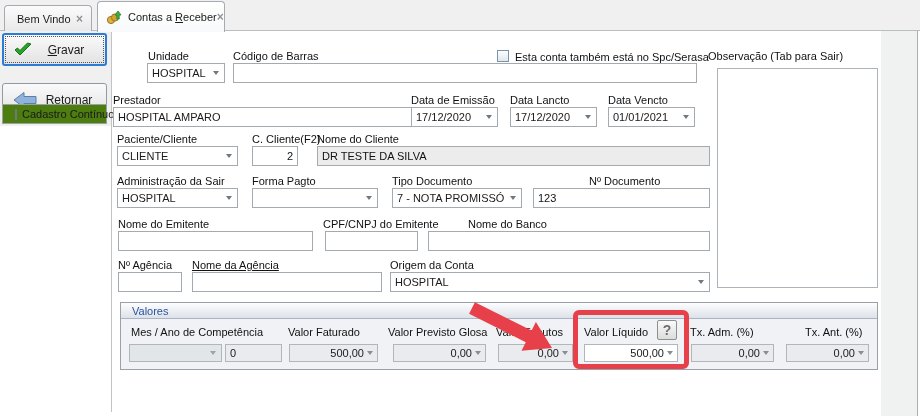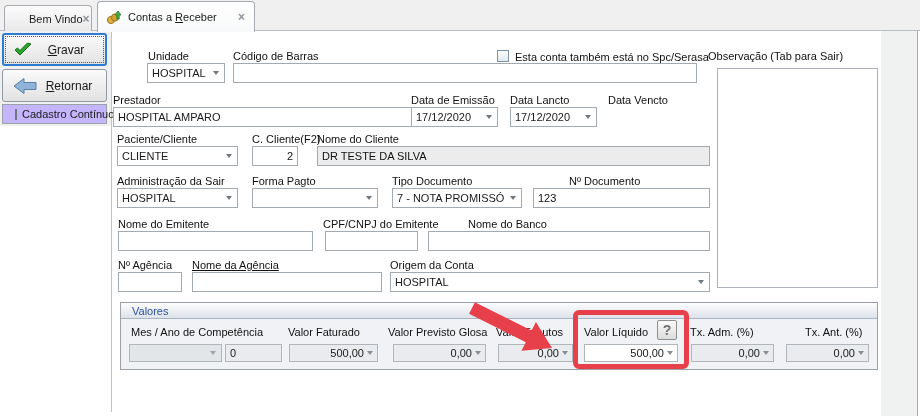--- a/index.html
+++ b/index.html
@@ -8,32 +8,32 @@
   #screen { position:relative; width:920px; height:416px; overflow:hidden; background:#ffffff; }
 
   
   .tabstrip { position:absolute; left:0; top:0; width:920px; height:31px; background:#f0f0f0; border-bottom:1px solid #b9bec2; }
   .sidebar-bg { position:absolute; left:0; top:31px; width:111px; height:95px; background:#f0f0f0; }
   .main-divider { position:absolute; left:111px; top:31px; width:1px; height:381px; background:#c0c4c7; }
   .right-strip { position:absolute; left:881px; top:31px; width:36px; height:385px; background:#f0f1f1; }
   .win-right-border { position:absolute; left:917px; top:31px; width:1px; height:385px; background:#aeaeae; }
 
   .tab { position:absolute; display:flex; align-items:center; border:1px solid #a5abb1; border-bottom:none; border-radius:4px 4px 0 0; cursor:default; }
-  .tab-inactive { left:4px; top:5px; width:88px; height:26px; background:linear-gradient(#fbfbfb,#e9e9e9); padding:0 8px 0 24px; }
-  .tab-active { left:97px; top:1px; width:158px; height:31px; background:linear-gradient(#ffffff,#f8f9fa); z-index:3; padding:0 9px 0 8px; }
+  .tab-inactive { left:4px; top:5px; width:88px; height:26px; background:linear-gradient(#fbfbfb,#e9e9e9); padding:0 8px 0 12px; }
+  .tab-active { left:97px; top:1px; width:128px; height:31px; background:linear-gradient(#ffffff,#f8f9fa); z-index:3; padding:0 9px 0 8px; }
   .tab-label { white-space:nowrap; }
   .tab-close { margin-left:auto; color:#8d9298; font-weight:bold; font-size:12px; line-height:10px; }
   .u { text-decoration:underline; }
 
   
   .btn { position:absolute; left:2px; width:105px; height:33px; background:linear-gradient(#fafafa,#e2e2e2); border:1px solid #8f9aa3; border-radius:3px; display:flex; align-items:center; }
   .btn-focus { border:2px solid #2c7cd4; outline:1px dotted #555; outline-offset:-4px; }
   .btn .icon { margin-left:9px; display:inline-flex; }
   .btn .btn-label { flex:1; text-align:center; font-size:12px; margin-right:6px; white-space:nowrap; }
-  .chk-panel { position:absolute; left:2px; top:104px; width:105px; height:20px; background:#c4b5fd; border:1px solid #9aa2a8; display:flex; align-items:center; padding-left:12px; }
+  .chk-panel { position:absolute; left:2px; top:104px; width:105px; height:20px; background:#4d7c0f; border:1px solid #9aa2a8; display:flex; align-items:center; padding-left:12px; }
   .checkbox { width:11px; height:11px; background:#ffffff; border:1px solid #6e7880; }
   .chk-label { margin-left:5px; white-space:nowrap; }
 
   
   .lbl { position:absolute; white-space:nowrap; color:#111; }
   .tbox { position:absolute; height:20px; border:1px solid #a4abb0; background:#ffffff; font-family:"Liberation Sans",sans-serif; font-size:11px; padding:0 4px; color:#111; }
   .tbox.ro { background:#ececec; }
   .tbox.num { text-align:right; }
   .combo { position:absolute; height:20px; border:1px solid #a4abb0; background:#ffffff; display:flex; align-items:center; padding:0 16px 0 4px; overflow:hidden; }
   .combo-text { white-space:nowrap; overflow:hidden; }
@@ -86,21 +86,21 @@
   </div>
 
   <div class="btn btn-focus" style="top:33px;">
     <span class="icon">
       <svg width="20" height="16" viewBox="0 0 20 16">
         <path d="M2 8 L7 13 L18 2 L14.5 1 L7 8.5 L4.5 6 Z" fill="#28a428" stroke="#157015" stroke-width="1"></path>
       </svg>
     </span>
     <span class="btn-label"><span class="u">G</span><span>ravar</span></span>
   </div>
-  <div class="btn" style="top:69px;">
+  <div class="btn" style="top:83px;">
     <span class="icon">
       <svg width="26" height="18" viewBox="0 0 26 18">
         <path d="M2 9 L12 1.5 L12 5.5 L24 5.5 L24 12.5 L12 12.5 L12 16.5 Z" fill="#8fb3d9" stroke="#5a7fa8" stroke-width="1"></path>
       </svg>
     </span>
     <span class="btn-label"><span class="u">R</span><span>etornar</span></span>
   </div>
   <div class="chk-panel">
     <span class="checkbox"></span>
     <span class="chk-label">Cadastro Contínuo</span>
@@ -129,20 +129,24 @@
   <div class="combo" style="left:411px; top:107px; width:87px;">
     <span class="combo-text">17/12/2020</span>
     <span class="arrow"></span>
   </div>
   <span class="lbl" style="left:510px; top:94px;text-align:center;">Data Lancto</span>
   <div class="combo" style="left:510px; top:107px; width:87px;">
     <span class="combo-text">17/12/2020</span>
     <span class="arrow"></span>
   </div>
   <span class="lbl" style="left:608px; top:94px;">Data Vencto</span>
+  <div class="combo" style="left:608px; top:107px; width:87px;">
+    <span class="combo-text">01/01/2021</span>
+    <span class="arrow"></span>
+  </div>
 
   <span class="lbl" style="left:117px; top:133px;">Paciente/Cliente</span>
   <div class="combo" style="left:117px; top:146px; width:121px;">
     <span class="combo-text">CLIENTE</span>
     <span class="arrow"></span>
   </div>
   <span class="lbl" style="left:252px; top:133px;">C. Cliente(F2)</span>
   <input class="tbox num" style="left: 252px; top: 146px; width: 46px;" value="2">
   <span class="lbl" style="left:317px; top:133px;">Nome do Cliente</span>
   <input class="tbox ro" style="left: 317px; top: 146px; width: 393px;" readonly="" value="DR TESTE DA SILVA">
@@ -155,21 +159,21 @@
   <span class="lbl" style="left:252px; top:175px;">Forma Pagto</span>
   <div class="combo" style="left:252px; top:188px; width:126px;">
     <span class="combo-text"></span>
     <span class="arrow"></span>
   </div>
   <span class="lbl" style="left:392px; top:175px;">Tipo Documento</span>
   <div class="combo" style="left:392px; top:188px; width:130px;">
     <span class="combo-text">7 - NOTA PROMISSÓRIA</span>
     <span class="arrow"></span>
   </div>
-  <span class="lbl" style="left:533px; top:175px;padding-left:36px;">Nº Documento</span>
+  <span class="lbl" style="left:553px; top:175px;padding-left:36px;">Nº Documento</span>
   <input class="tbox" style="left: 533px; top: 188px; width: 177px;" value="123">
 
   <span class="lbl" style="left:118px; top:218px;">Nome do Emitente</span>
   <input class="tbox" style="left: 118px; top: 231px; width: 195px;" value="">
   <span class="lbl" style="left:323px; top:218px;">CPF/CNPJ do Emitente</span>
   <input class="tbox" style="left: 325px; top: 231px; width: 93px;" value="">
   <span class="lbl" style="left:428px; top:218px;padding-left:40px;">Nome do Banco</span>
   <input class="tbox" style="left: 428px; top: 231px; width: 282px;" value="">
 
   <span class="lbl" style="left:118px; top:259px;">Nº Agência</span>

